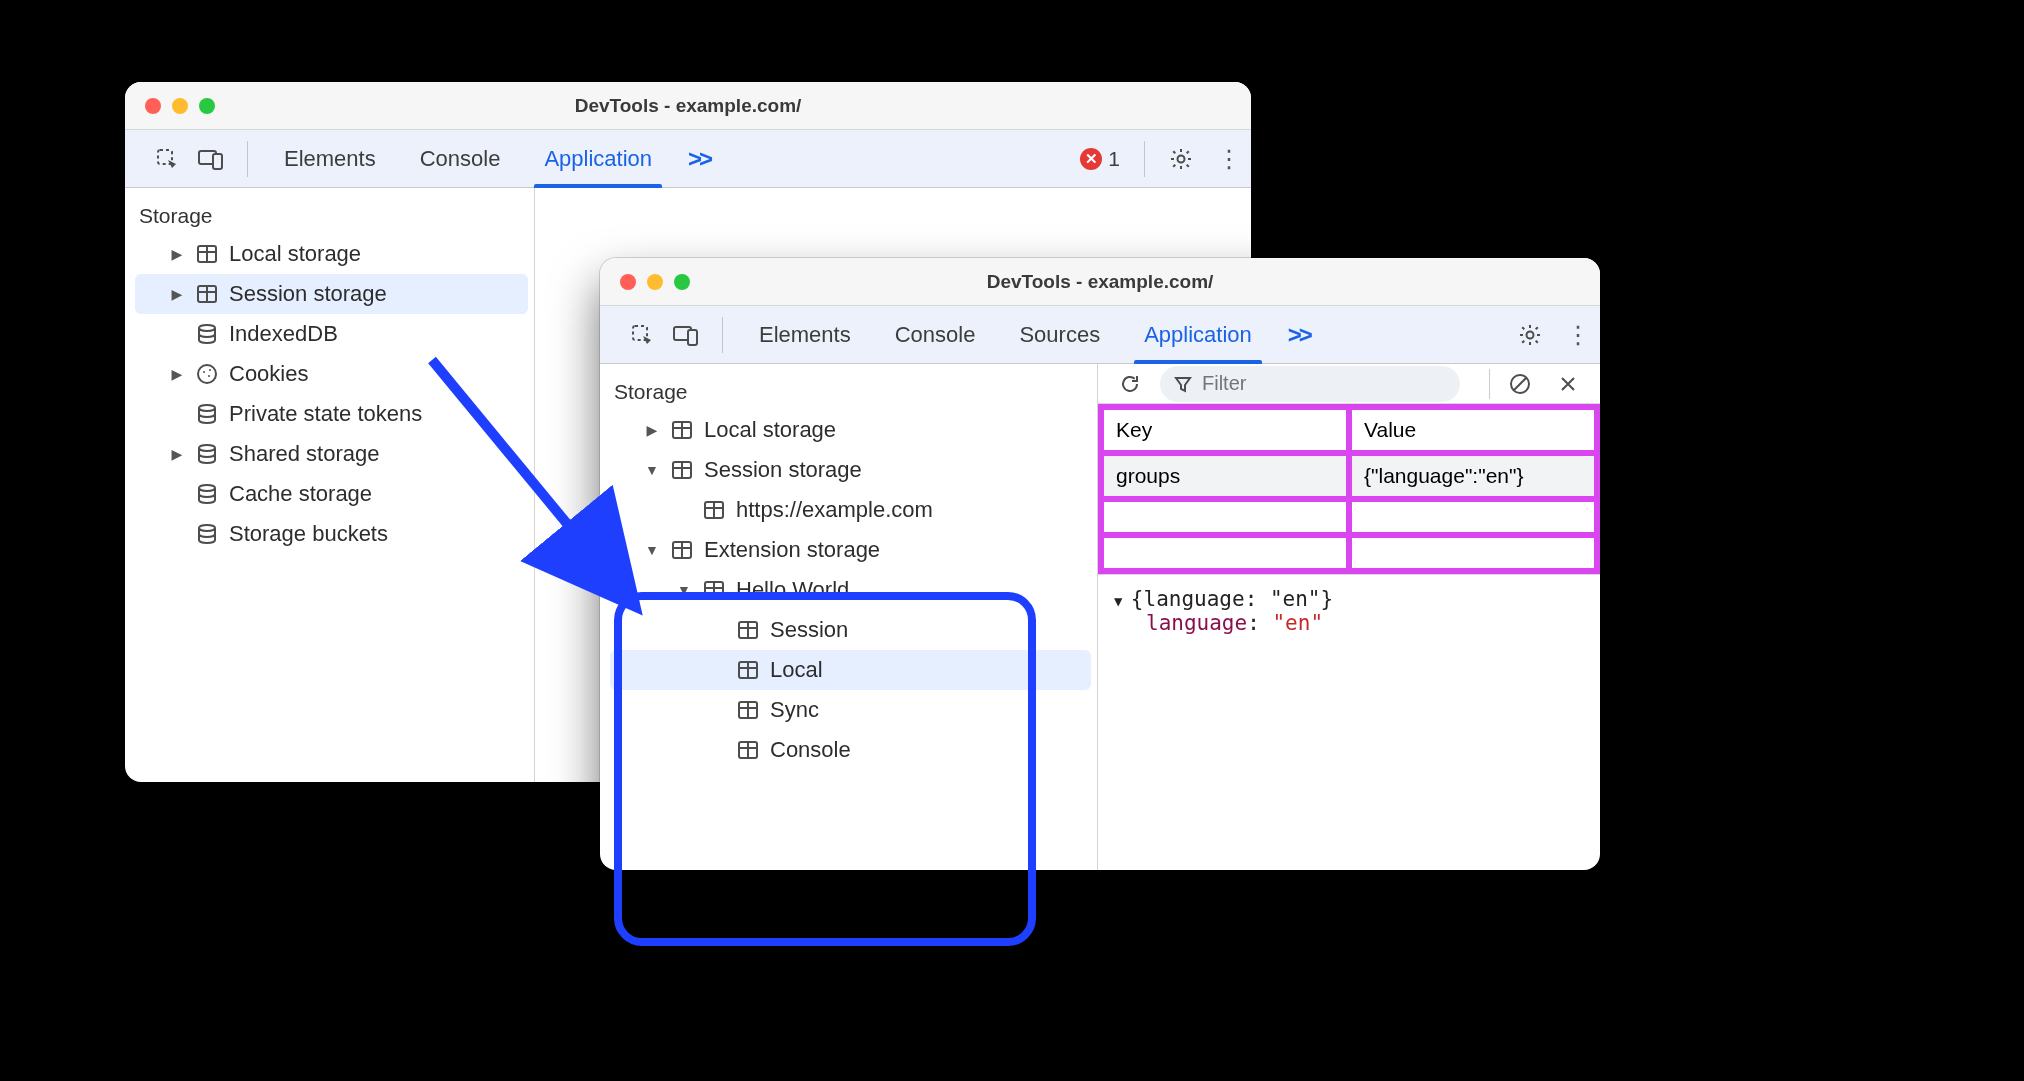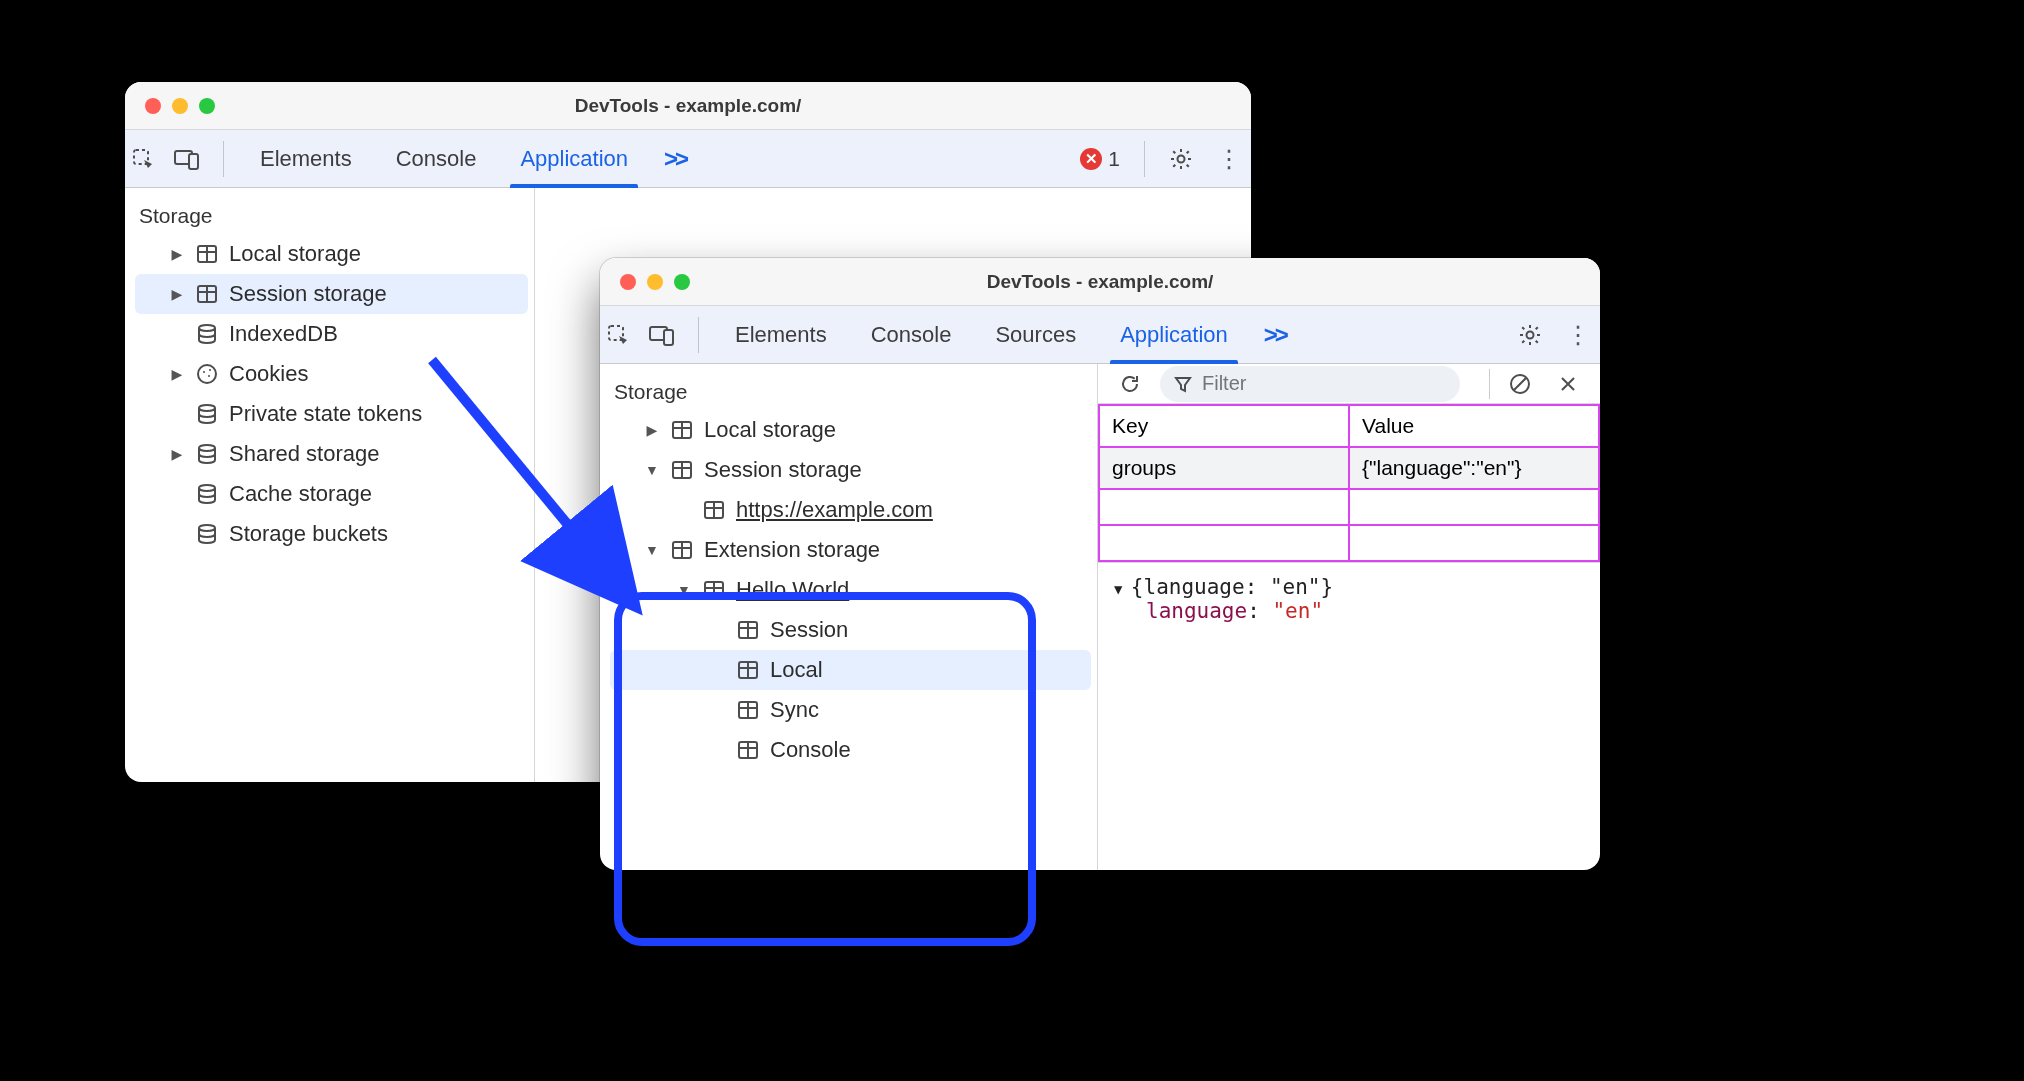--- a/index.html
+++ b/index.html
@@ -41,21 +41,21 @@
     font-size: 19px; font-weight: 600; color: #3a3a3a;
     pointer-events: none;
   }
 
   
   .tabbar {
     height: 58px;
     background: #ecf1fb;
     display: flex;
     align-items: center;
-    padding-left: 0;
+    padding-left: 24px;
     border-bottom: 1px solid #c9c9c9;
     gap: 8px;
   }
   .tool-icon {
     width: 36px; height: 36px; display: flex; align-items: center; justify-content: center;
     color: #4b4b4b;
   }
   .tool-sep { width: 1px; height: 36px; background:#bfc6d0; margin:0 10px; }
   .tab {
     padding: 0 18px; height: 58px; display: flex; align-items: center;
@@ -89,42 +89,42 @@
   .section-label { font-size:21px; color:#333; padding:2px 4px 6px 4px; }
 
   .tree-row {
     display:flex; align-items:center; gap:10px; height:40px;
     padding-left: 10px; border-radius:6px; cursor:pointer;
   }
   .tree-row .arrow { width:16px; text-align:center; color:#555; font-size:14px; }
   .tree-row.selected { background:#e6efff; }
   .tree-row .ico { width:24px; height:24px; display:flex; align-items:center; justify-content:center; color:#555; }
   .indent-1 { padding-left: 34px; }
-  .indent-2 { padding-left: 66px; text-decoration: underline; }
+  .indent-2 { padding-left: 66px; }
   .indent-3 { padding-left: 100px; }
 
   
   .rpane { flex:1; display:flex; flex-direction:column; }
   .rpane-toolbar {
     height:40px; display:flex; align-items:center; gap:12px;
     padding: 0 14px; border-bottom:1px solid #d8d8d8;
   }
   .filter-pill {
     flex:0 1 300px; height:36px; background:#edf1f6; border-radius:18px;
     display:flex; align-items:center; gap:10px; padding:0 14px;
     color:#71767c; font-size:20px;
   }
   .rpane-toolbar .grow { flex:1; }
   .vsep { width:1px; height:30px; background:#ccc; }
 
   table.kv {
     width:100%; border-collapse:collapse; font-size:21px;
   }
   table.kv th, table.kv td {
-    text-align:left; padding:8px 12px; border:2px solid #d946ef;
+    text-align:left; padding:8px 12px; border:6px solid #d946ef;
   }
   table.kv th { font-weight:400; background:#fff; }
   table.kv tr.row0 td { background:#f2f3f4; }
   table.kv tr.blank td { height:36px; background:#fff; }
 
   .viewer {
     border-top:1px solid #d8d8d8; padding:12px 16px;
     font-family: ui-monospace, SFMono-Regular, Menlo, monospace;
     font-size:21px; color:#222;
   }

